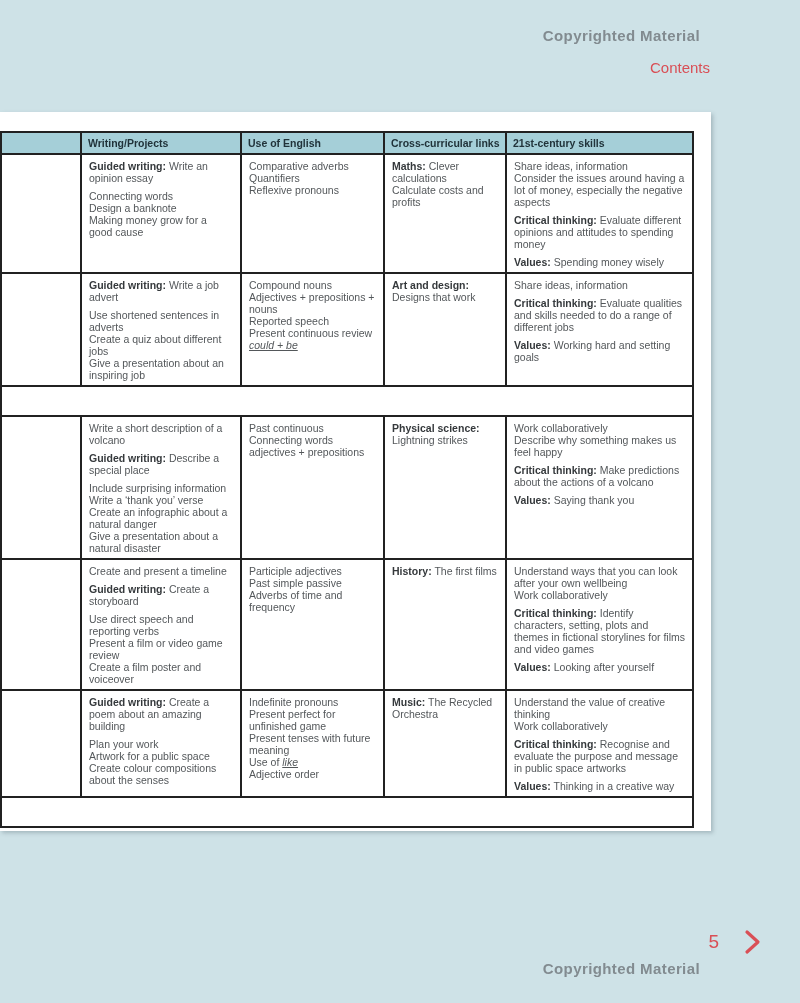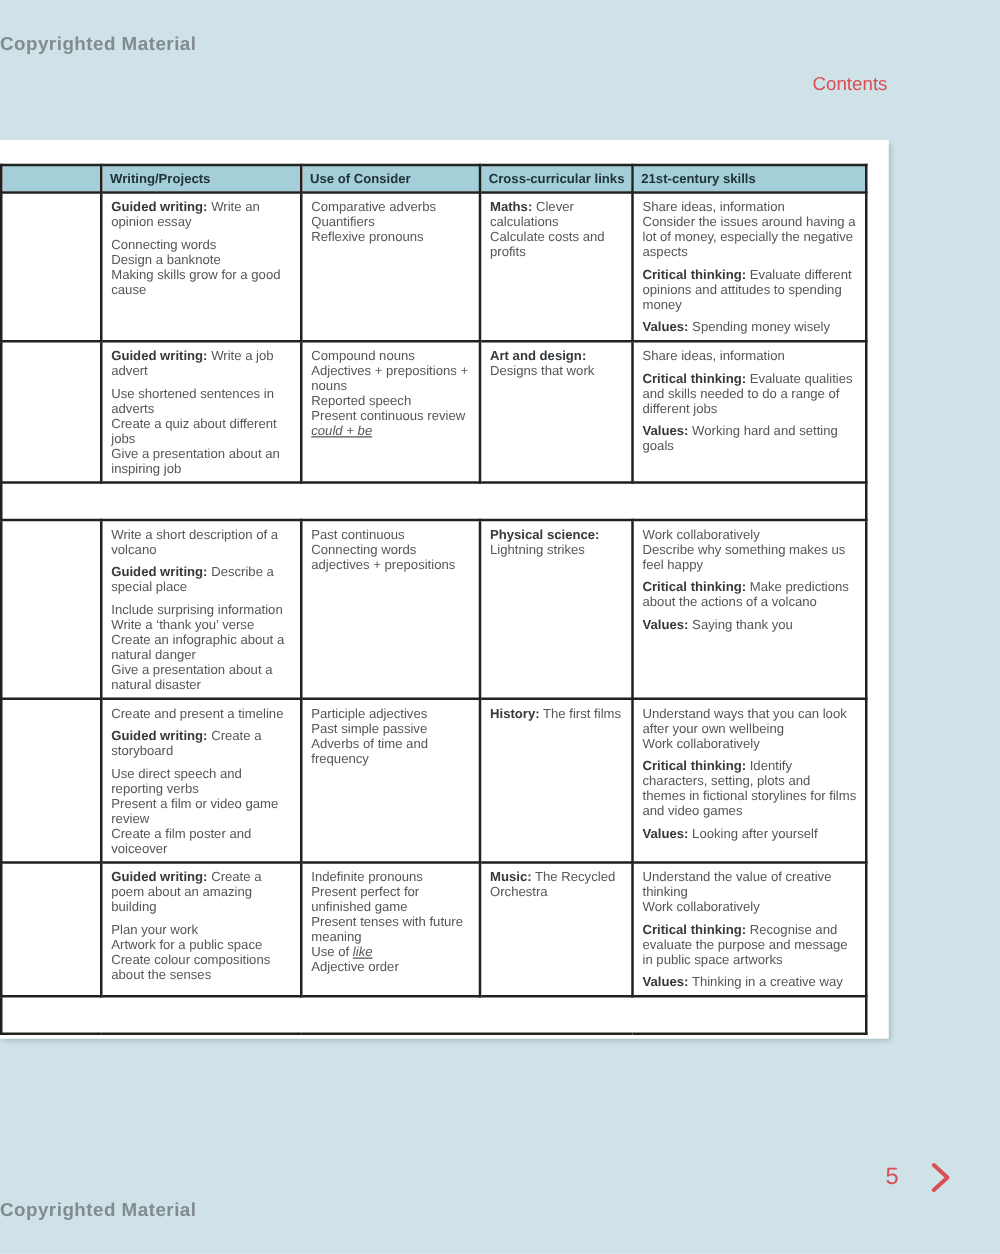--- a/index.html
+++ b/index.html
@@ -6,21 +6,21 @@
     --background:#cee2e7; --header-bg:#a5cfd8; --accent:#d94f56; --border:#212121;
     --text:#53575a; --text-bold:#35393c; --watermark:#828b90;
   }
   *{box-sizing:border-box; margin:0; padding:0;}
   html,body{width:800px; height:1003px;}
   body{
     position:relative; overflow:hidden; background:var(--background);
     font-family:"Liberation Sans", sans-serif;
   }
   .watermark{
-    position:absolute; left:0; width:700px; text-align:left;
+    position:absolute; left:0; width:700px; text-align:right;
     color:var(--watermark); font-size:15px; font-weight:bold; letter-spacing:.4px;
   }
   .watermark.top{top:27px;}
   .watermark.bottom{top:960px;}
   .contents-link{
     position:absolute; top:59px; right:90px;
     color:var(--accent); font-size:15px; font-weight:normal;
   }
   .sheet{
     position:absolute; top:112px; left:0; width:711px; height:719px;
@@ -63,33 +63,33 @@
         <col style="width: 80px;">
         <col style="width: 160px;">
         <col style="width: 143px;">
         <col style="width: 122px;">
         <col style="width: 187px;">
       </colgroup>
     <thead>
       <tr id="header-row" style="height: 22px;">
           <th></th>
           <th>Writing/Projects</th>
-          <th>Use of Consider</th>
+          <th>Use of English</th>
           <th>Cross-curricular links</th>
           <th>21st-century skills</th>
         </tr>
     </thead>
     <tbody id="table-body">
         <tr style="height: 115px;">
           <td></td>
           <td>
             <div class="p"><span class="b">Guided writing:</span><span> Write an opinion essay</span></div>
             <div class="p gap"><span>Connecting words</span></div>
             <div class="p"><span>Design a banknote</span></div>
-            <div class="p"><span>Making skills grow for a good cause</span></div>
+            <div class="p"><span>Making money grow for a good cause</span></div>
           </td>
           <td>
             <div class="p"><span>Comparative adverbs</span></div>
             <div class="p"><span>Quantifiers</span></div>
             <div class="p"><span>Reflexive pronouns</span></div>
           </td>
           <td>
             <div class="p"><span class="b">Maths:</span><span> Clever calculations</span></div>
             <div class="p"><span>Calculate costs and profits</span></div>
           </td>

